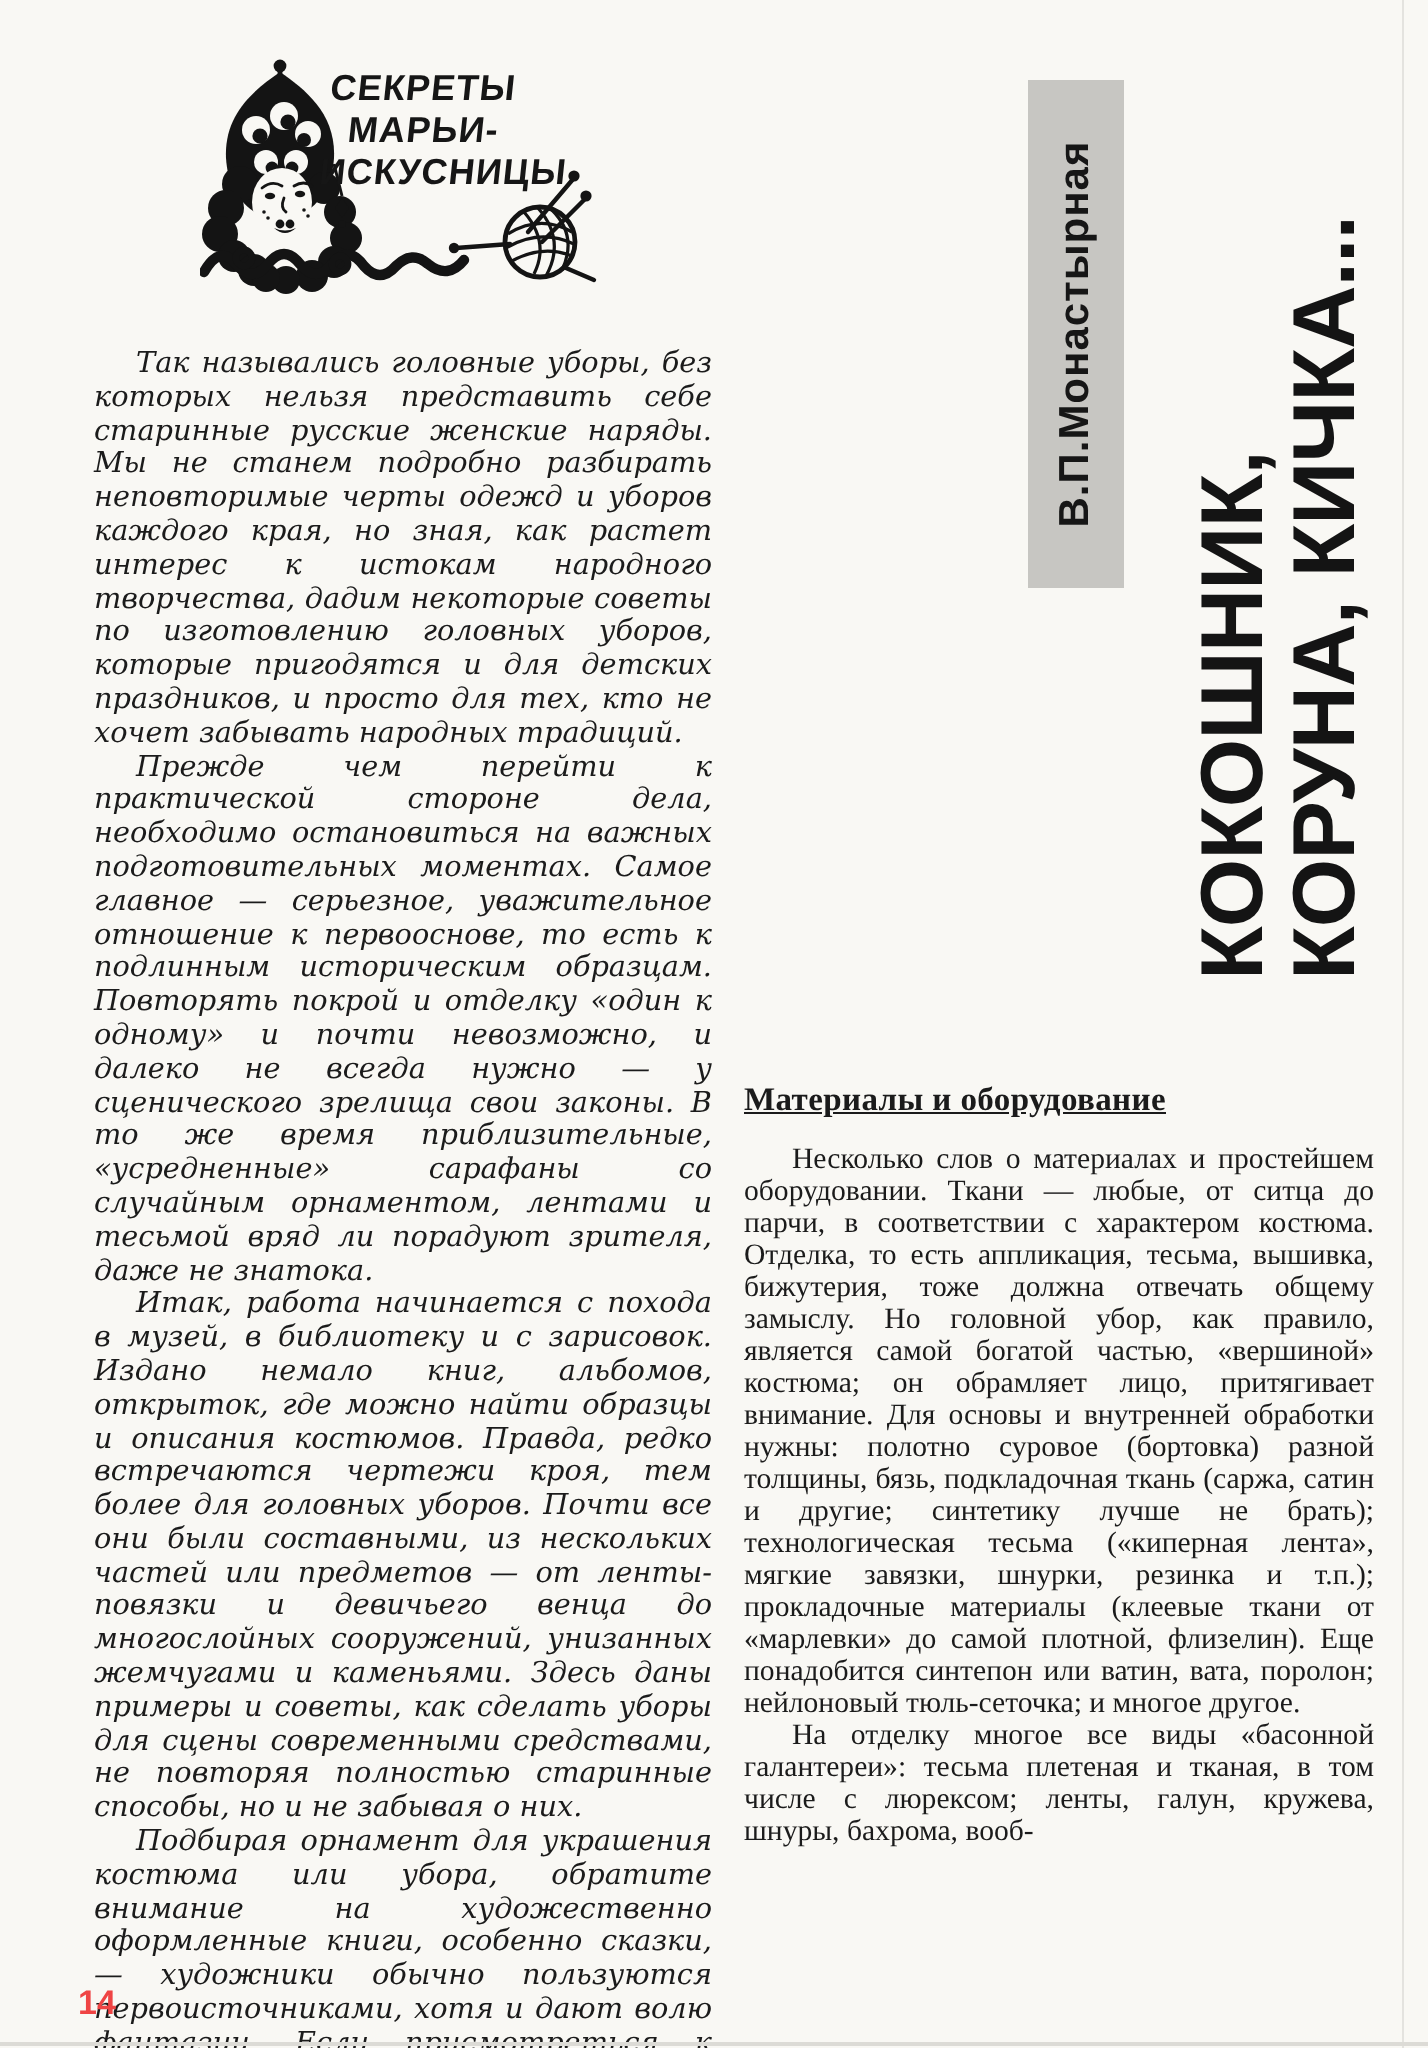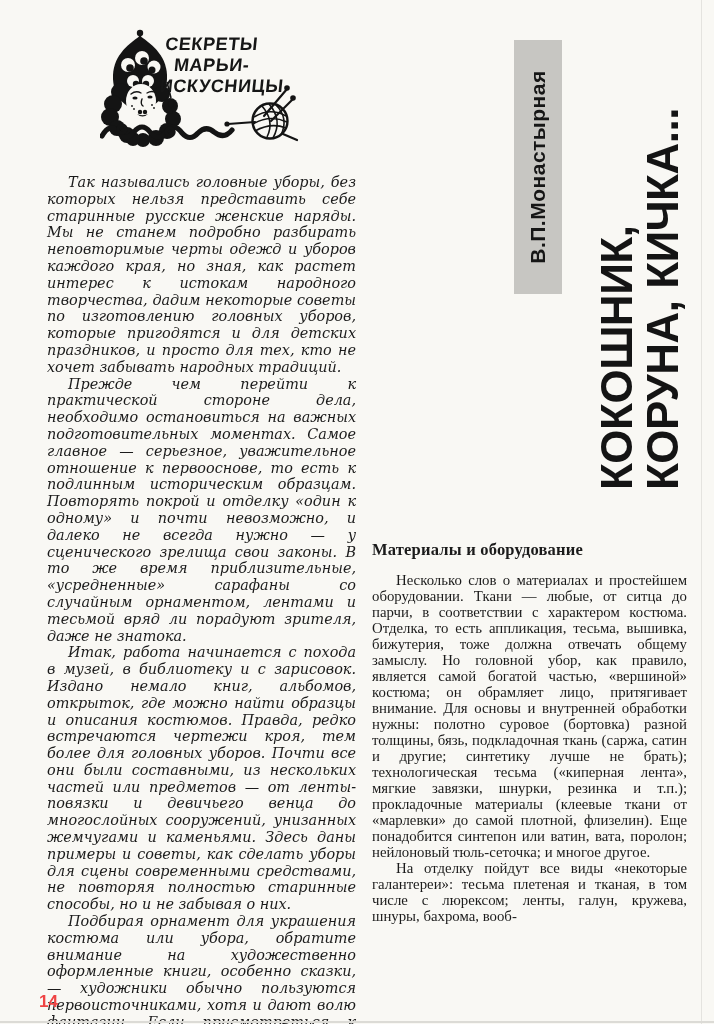--- a/index.html
+++ b/index.html
@@ -41,21 +41,21 @@
     font-size:14.4px;line-height:16.8px;text-align:justify;
   }
   .col-left p{margin:0;text-indent:21px;}
   .col-right{
     position:absolute;left:372px;top:542px;width:315px;
     font-family:"Liberation Serif",serif;
     font-size:14.8px;line-height:16px;text-align:justify;
   }
   .col-right h3{
     margin:0 0 14px 0;font-size:16.5px;font-weight:bold;letter-spacing:.2px;
-    text-align:left;text-indent:0;
+    text-align:left;text-indent:0;text-decoration:underline;
   }
   .col-right p{margin:0;text-indent:24px;}
   
   .page-num{
     position:absolute;left:39px;top:992px;
     font-family:"Liberation Sans",sans-serif;font-weight:bold;
     font-size:17px;color:#ef4444;
   }
   .edge-right{position:absolute;left:701px;top:0;width:1px;height:1024px;background:#e4e3df;}
   .edge-bottom{position:absolute;left:0;top:1021px;width:714px;height:2px;background:#dcdbd6;}
@@ -171,20 +171,20 @@
   <div class="col-left">
     <p>Так назывались головные уборы, без которых нельзя представить себе старинные русские женские наряды. Мы не станем подробно разбирать неповторимые черты одежд и уборов каждого края, но зная, как растет интерес к истокам народного творчества, дадим некоторые советы по изготовлению головных уборов, которые пригодятся и для детских праздников, и просто для тех, кто не хочет забывать народных традиций.</p>
     <p>Прежде чем перейти к практической стороне дела, необходимо остановиться на важных подготовительных моментах. Самое главное — серьезное, уважительное отношение к первооснове, то есть к подлинным историческим образцам. Повторять покрой и отделку «один к одному» и почти невозможно, и далеко не всегда нужно — у сценического зрелища свои законы. В то же время приблизительные, «усредненные» сарафаны со случайным орнаментом, лентами и тесьмой вряд ли порадуют зрителя, даже не знатока.</p>
     <p>Итак, работа начинается с похода в музей, в библиотеку и с зарисовок. Издано немало книг, альбомов, открыток, где можно найти образцы и описания костюмов. Правда, редко встречаются чертежи кроя, тем более для головных уборов. Почти все они были составными, из нескольких частей или предметов — от ленты-повязки и девичьего венца до многослойных сооружений, унизанных жемчугами и каменьями. Здесь даны примеры и советы, как сделать уборы для сцены современными средствами, не повторяя полностью старинные способы, но и не забывая о них.</p>
     <p>Подбирая орнамент для украшения костюма или убора, обратите внимание на художественно оформленные книги, особенно сказки, — художники обычно пользуются первоисточниками, хотя и дают волю фантазии. Если присмотреться к нашим коврам, посуде, тканям, то и здесь найдем подходящие элементы узоров для разработки аппликации, вышивки.</p>
   </div>
 
   <div class="col-right">
     <h3>Материалы и оборудование</h3>
     <p>Несколько слов о материалах и простейшем оборудовании. Ткани — любые, от ситца до парчи, в соответствии с характером костюма. Отделка, то есть аппликация, тесьма, вышивка, бижутерия, тоже должна отвечать общему замыслу. Но головной убор, как правило, является самой богатой частью, «вершиной» костюма; он обрамляет лицо, притягивает внимание. Для основы и внутренней обработки нужны: полотно суровое (бортовка) разной толщины, бязь, подкладочная ткань (саржа, сатин и другие; синтетику лучше не брать); технологическая тесьма («киперная лента», мягкие завязки, шнурки, резинка и т.п.); прокладочные материалы (клеевые ткани от «марлевки» до самой плотной, флизелин). Еще понадобится синтепон или ватин, вата, поролон; нейлоновый тюль-сеточка; и многое другое.</p>
-    <p>На отделку пойдут все виды «некоторые галантереи»: тесьма плетеная и тканая, в том числе с люрексом; ленты, галун, кружева, шнуры, бахрома, вооб-</p>
+    <p>На отделку многое все виды «басонной галантереи»: тесьма плетеная и тканая, в том числе с люрексом; ленты, галун, кружева, шнуры, бахрома, вооб-</p>
   </div>
 
   <div class="page-num">14</div>
   <div class="edge-right"></div>
   <div class="edge-bottom"></div>
 
 </div>
 
 </body></html>

